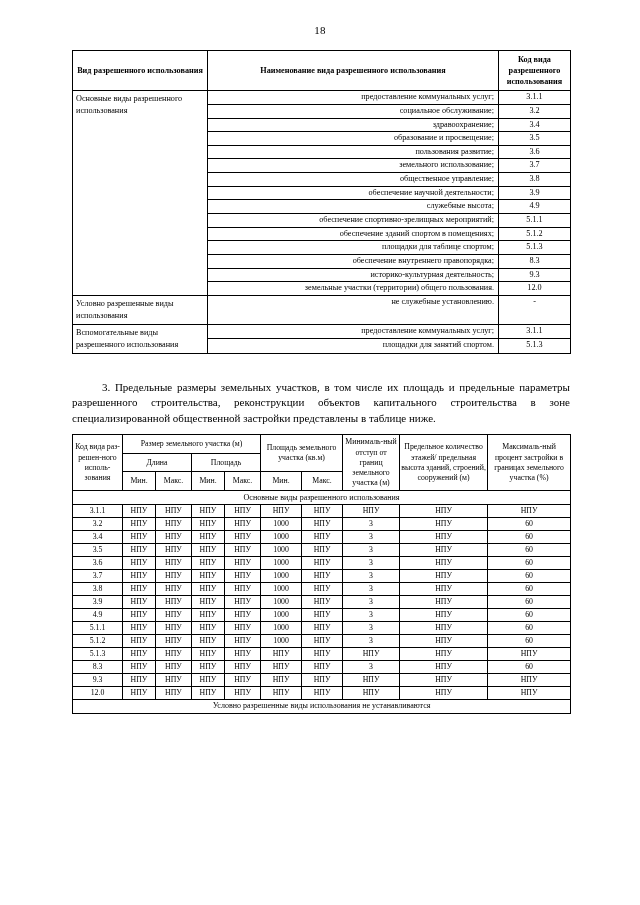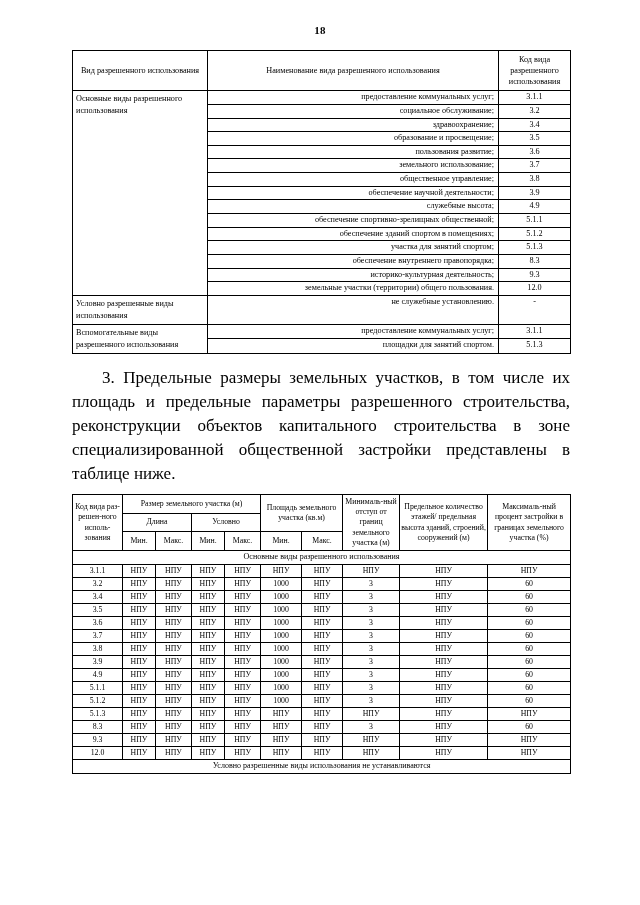--- a/index.html
+++ b/index.html
@@ -21,21 +21,20 @@
     box-sizing: border-box;
     padding: 0;
     position: relative;
   }
   .page-number {
     text-align: center;
     font-size: 11px;
     margin-top: 24px;
     margin-bottom: 14px;
     letter-spacing: 0.2px;
-    font-weight: bold;
   }
   .content {
     margin: 0 70px 0 72px;
     width: 498px;
   }
   table {
     border-collapse: collapse;
     width: 498px;
     table-layout: fixed;
   }
@@ -47,42 +46,43 @@
     padding: 1px 2px;
     vertical-align: top;
   }
   
   #table-permitted-uses td.hdr,
   #table-permitted-uses th {
     text-align: center;
     vertical-align: middle;
     padding: 3px 2px;
     line-height: 1.35;
+    font-weight: bold;
   }
   #table-permitted-uses td.group {
     text-align: left;
     vertical-align: top;
     padding: 2px 3px;
     line-height: 1.45;
   }
   #table-permitted-uses td.name {
     text-align: right;
     padding: 1px 4px;
     line-height: 1.3;
   }
   #table-permitted-uses td.code {
     text-align: center;
     padding: 1px 2px;
   }
   
   .para {
-    font-size: 17px;
+    font-size: 11px;
     line-height: 1.42;
     text-align: justify;
-    margin: 12px 0 8px 0;
+    margin: 26px 0 8px 0;
     text-indent: 30px;
     hyphens: none;
   }
   
   #table-limits td, #table-limits th {
     font-size: 7.8px;
     text-align: center;
     vertical-align: middle;
     padding: 1px 1px;
     line-height: 1.28;
@@ -151,29 +151,29 @@
           </tr>
           <tr>
             <td class="name">обеспечение научной деятельности;</td>
             <td class="code">3.9</td>
           </tr>
           <tr>
             <td class="name">служебные высота;</td>
             <td class="code">4.9</td>
           </tr>
           <tr>
-            <td class="name">обеспечение спортивно-зрелищных общественной;</td>
+            <td class="name">обеспечение спортивно-зрелищных мероприятий;</td>
             <td class="code">5.1.1</td>
           </tr>
           <tr>
             <td class="name">обеспечение зданий спортом в помещениях;</td>
             <td class="code">5.1.2</td>
           </tr>
           <tr>
-            <td class="name">участка для занятий спортом;</td>
+            <td class="name">площадки для таблице спортом;</td>
             <td class="code">5.1.3</td>
           </tr>
           <tr>
             <td class="name">обеспечение внутреннего правопорядка;</td>
             <td class="code">8.3</td>
           </tr>
           <tr>
             <td class="name">историко-культурная деятельность;</td>
             <td class="code">9.3</td>
           </tr>
@@ -217,21 +217,21 @@
         <tr>
           <td class="vhead" rowspan="3">Код вида раз-решен-ного исполь-зования</td>
           <td class="vhead" colspan="4">Размер земельного участка (м)</td>
           <td class="vhead" colspan="2" rowspan="2">Площадь земельного участка (кв.м)</td>
           <td class="vhead" rowspan="3">Минималь-ный отступ от границ земельного участка (м)</td>
           <td class="vhead" rowspan="3">Предельное количество этажей/ предельная высота зданий, строений, сооружений (м)</td>
           <td class="vhead" rowspan="3">Максималь-ный процент застройки в границах земельного участка (%)</td>
         </tr>
         <tr>
           <td class="vhead" colspan="2">Длина</td>
-          <td class="vhead" colspan="2">Условно</td>
+          <td class="vhead" colspan="2">Площадь</td>
         </tr>
         <tr>
           <td class="vhead">Мин.</td>
           <td class="vhead">Макс.</td>
           <td class="vhead">Мин.</td>
           <td class="vhead">Макс.</td>
           <td class="vhead">Мин.</td>
           <td class="vhead">Макс.</td>
         </tr>
       </thead>

